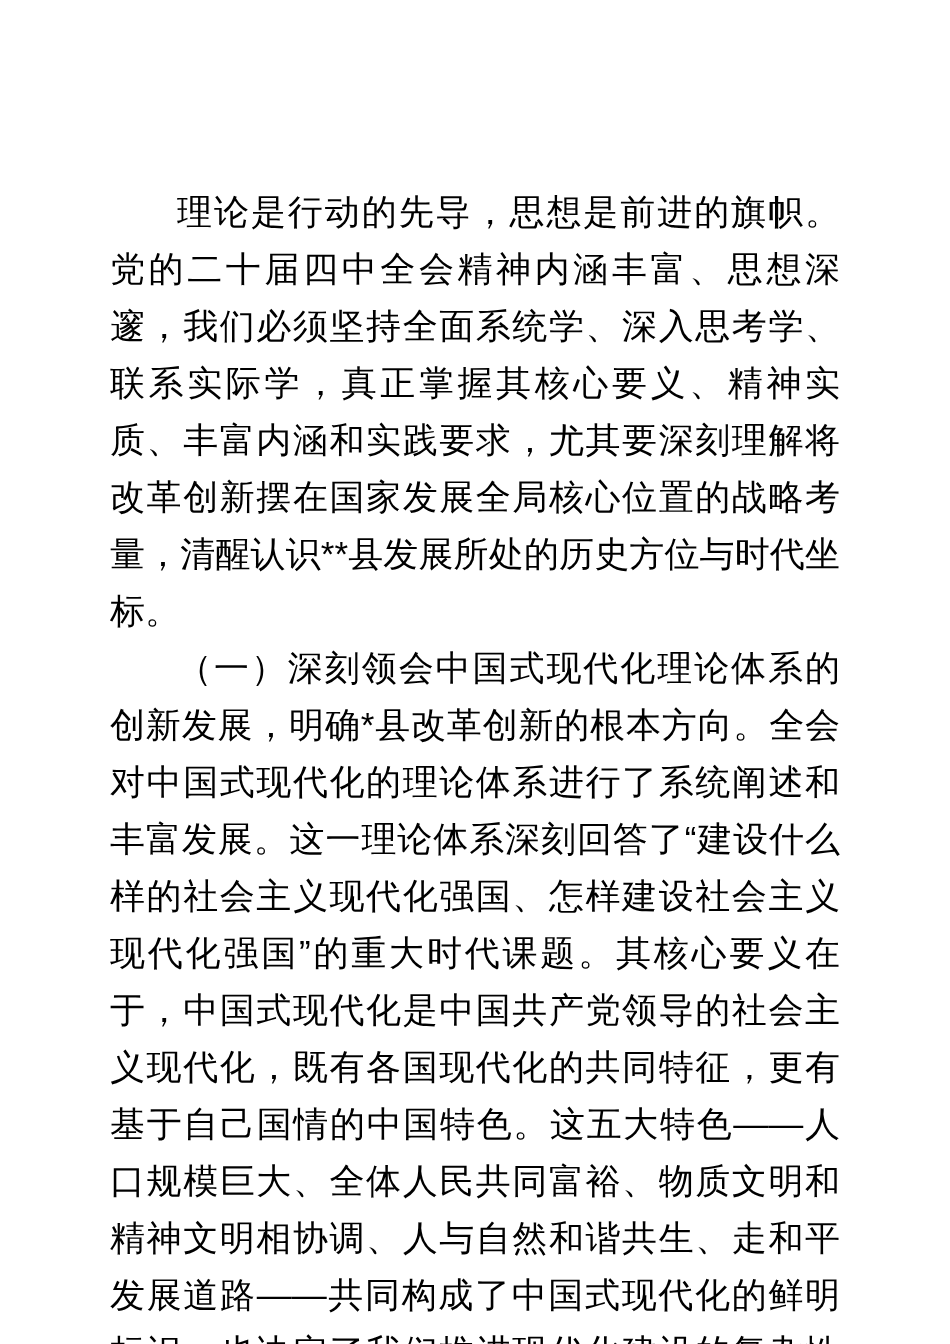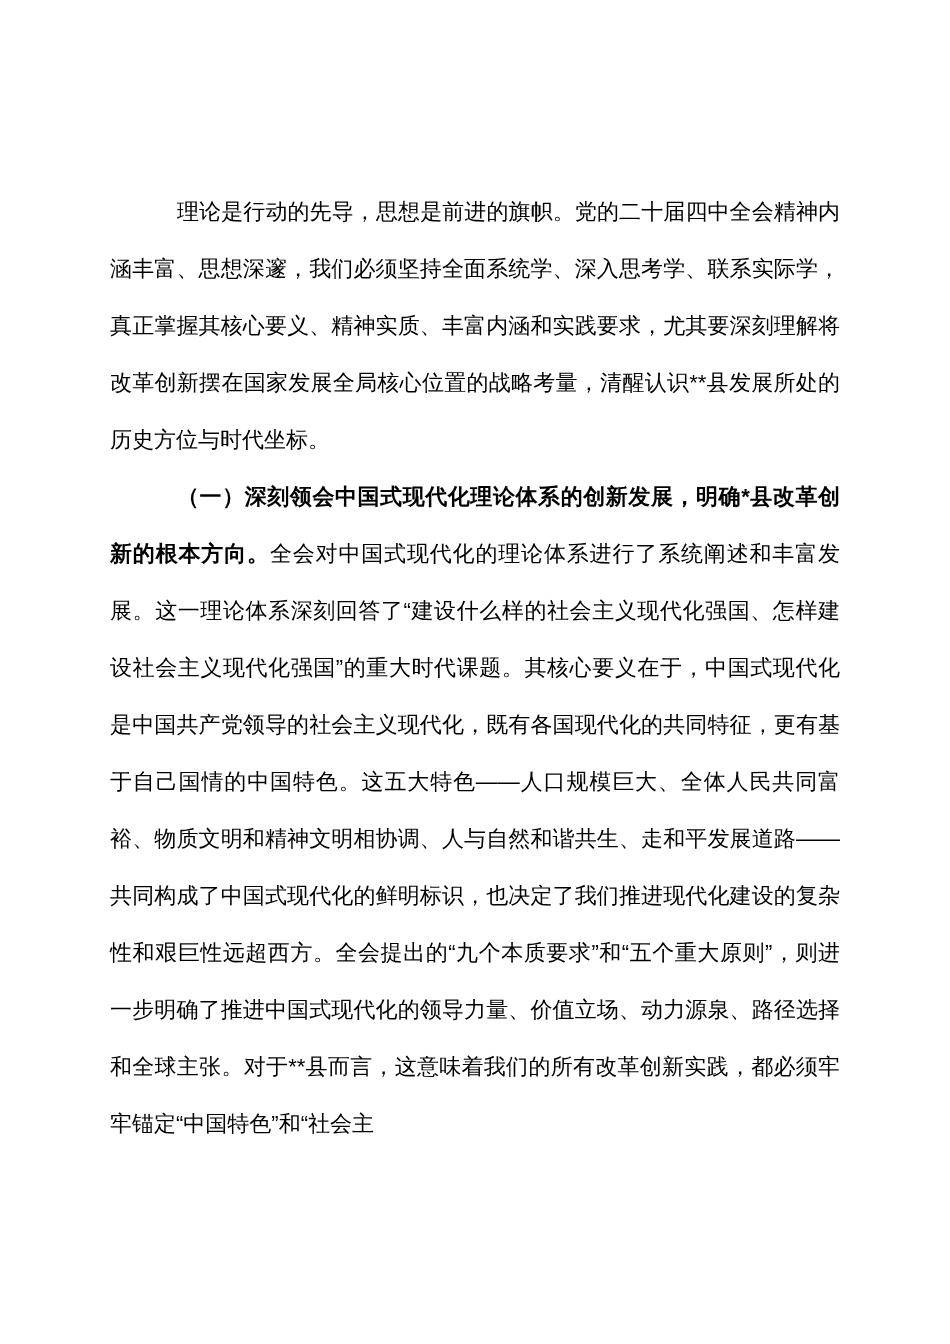--- a/index.html
+++ b/index.html
@@ -20,36 +20,36 @@
   }
   .doc-body {
     position: absolute;
     left: 110px;
     top: 183px;
     width: 730px;
   }
   .para {
     margin: 0;
     padding: 0;
-    font-size: 22px;
+    font-size: 35px;
     line-height: 57px;
     color: #000000;
     text-align: justify;
     text-justify: inter-ideograph;
     text-indent: 67px;
     letter-spacing: 0px;
     font-weight: 400;
     word-break: break-all;
     overflow-wrap: anywhere;
   }
   .para + .para {
     margin-top: 0px;
   }
   .lead-bold {
-    font-weight: 700;
+    font-weight: 400;
   }
 </style>
 </head>
 <body>
 
 <div class="page">
   <div class="doc-body">
 
     <p class="para">理论是行动的先导，思想是前进的旗帜。党的二十届四中全会精神内涵丰富、思想深邃，我们必须坚持全面系统学、深入思考学、联系实际学，真正掌握其核心要义、精神实质、丰富内涵和实践要求，尤其要深刻理解将改革创新摆在国家发展全局核心位置的战略考量，清醒认识**县发展所处的历史方位与时代坐标。</p>
 

